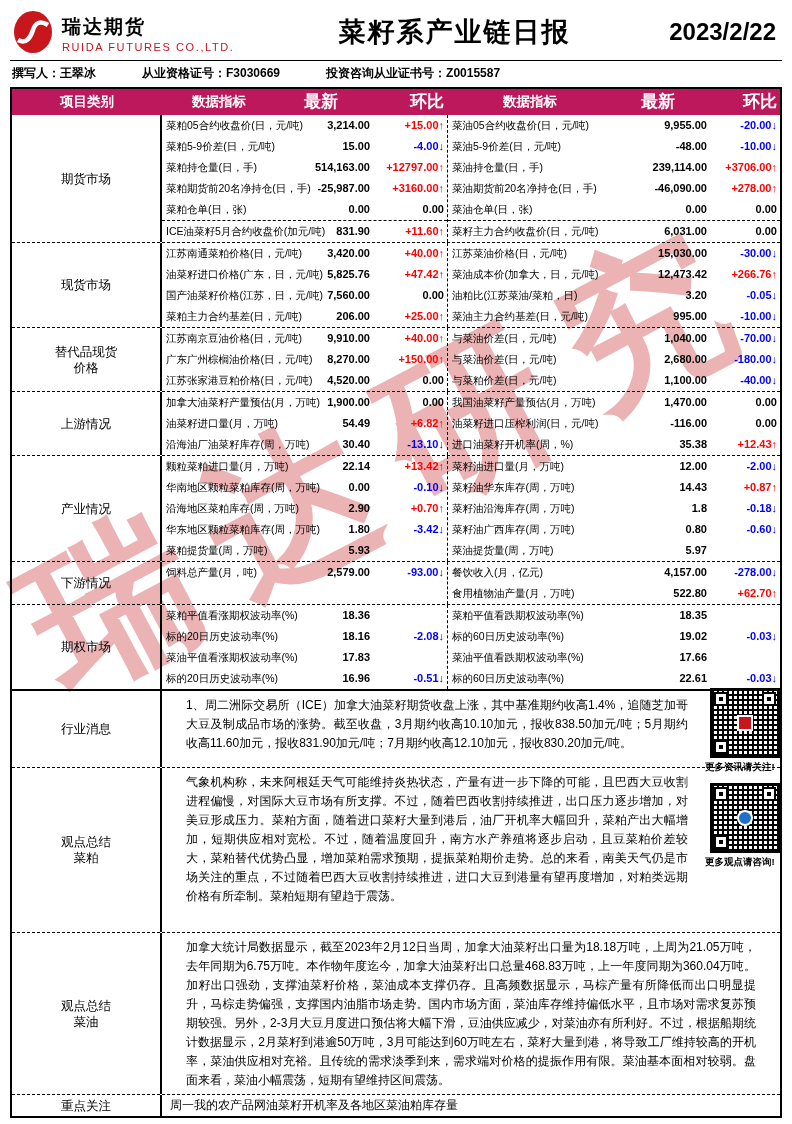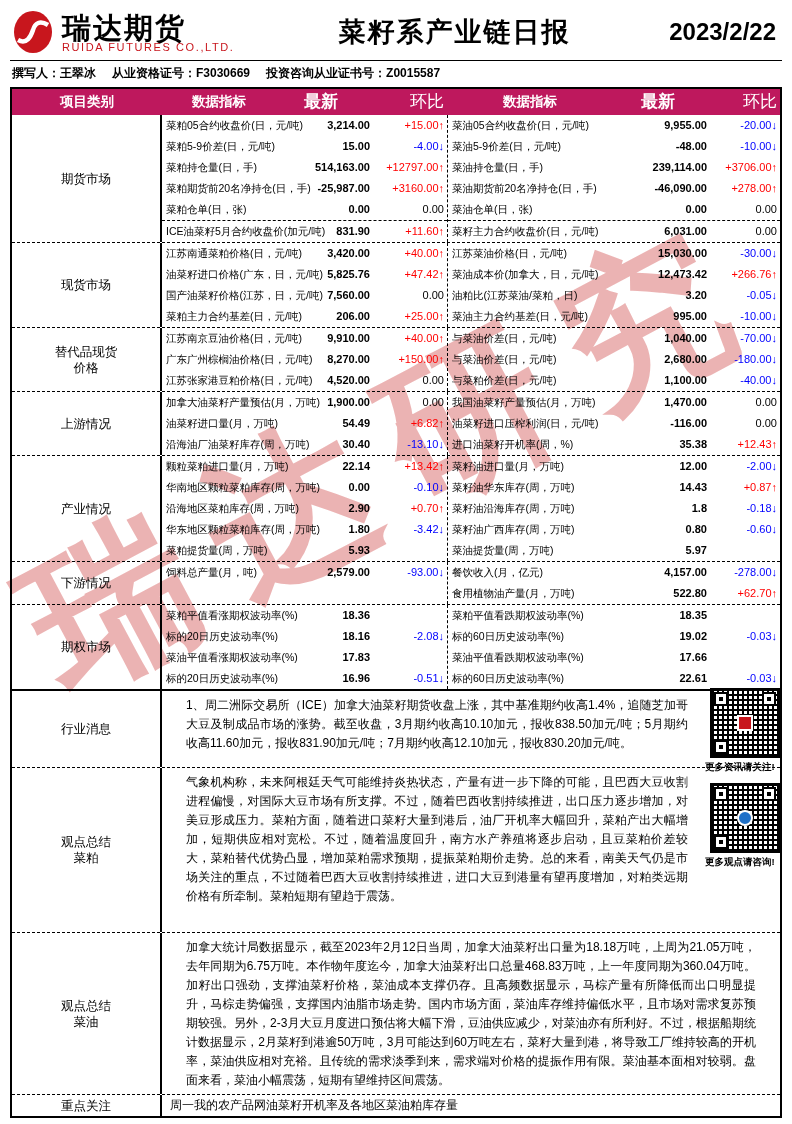--- a/index.html
+++ b/index.html
@@ -1,25 +1,25 @@
 <!DOCTYPE html>
 <html><head>
 <meta charset="utf-8">
 <style>
   html,body{margin:0;padding:0;background:#fff;}
   .page{position:relative;width:792px;height:1124px;background:#fff;overflow:hidden;
         font-family:"Liberation Sans","DejaVu Sans",sans-serif;color:#000;}
   
   .hdr{display:flex;align-items:center;padding:6px 12px 2px 10px;height:52px;}
   .logo-wrap{display:flex;align-items:center;gap:6px;width:230px;}
-  .logo-txt .cn{font-size:29px;font-weight:bold;letter-spacing:2px;line-height:30px;}
+  .logo-txt .cn{font-size:19px;font-weight:bold;letter-spacing:2px;line-height:30px;font-family:Liberation Mono, monospace;}
   .logo-txt .en{font-size:11px;color:#C8161D;letter-spacing:1.6px;line-height:9px;}
   .title{flex:1;text-align:center;font-size:27px;font-weight:bold;letter-spacing:2px;}
   .date{font-size:24px;font-weight:bold;margin-right:4px;}
-  .byline{margin:0 10px;border-top:1px solid #000;padding:4px 2px 5px;display:flex;gap:16px;
+  .byline{margin:0 10px;border-top:1px solid #000;padding:4px 2px 5px;display:flex;gap:46px;
           font-size:12px;font-weight:bold;}
   
   .watermark{position:absolute;left:40px;top:560px;z-index:1;font-size:165px;line-height:165px;
              font-weight:bold;color:#D96A6A;opacity:.5;letter-spacing:35px;white-space:nowrap;
              transform:rotate(-28deg);transform-origin:0 50%;pointer-events:none;}
   
   .tbl{position:relative;z-index:2;margin:0 10px;border:2px solid #000;border-bottom:none;background:transparent;}
   .thead{display:flex;background:#be185d;color:#fff;height:26px;line-height:26px;font-weight:bold;}
   .thead .cat{border-right:none;font-size:13.5px;color:#fff;}
   .thead .half.r{border-left:none;}
@@ -30,21 +30,21 @@
   .sec-border{border-top:1px dashed #000;}
   .cat{flex:0 0 150px;box-sizing:border-box;border-right:2px solid #000;display:flex;flex-direction:column;
        align-items:center;justify-content:center;text-align:center;font-size:12.5px;line-height:16px;}
   .half{box-sizing:border-box;}
   .half.l{flex:0 0 285px;}
   .half.r{flex:1;border-left:1px dashed #000;}
   .row{display:flex;height:21px;line-height:21px;font-size:10.5px;padding:0 3px 0 4px;}
   .row.sep{border-top:1px dashed #000;}
   .ind{white-space:nowrap;overflow:visible;}
   .val{margin-left:auto;font-weight:bold;font-size:11px;white-space:nowrap;}
-  .chg{flex:0 0 74px;text-align:right;font-weight:normal;font-size:11px;white-space:nowrap;}
+  .chg{flex:0 0 74px;text-align:right;font-weight:bold;font-size:11px;white-space:nowrap;}
   .half.r .chg{flex:0 0 70px;}
   .up{color:#FF0000;}
   .down{color:#0000FF;}
   .flat{color:#000;}
   
   .notes{border-top:2px solid #000;}
   .note{display:flex;}
   .note + .note{border-top:1px dashed #000;}
   .note-text{flex:1;padding:5px 24px 4px;font-size:12px;line-height:19px;text-align:justify;}
   .note.qr-pad .note-text{padding-right:92px;}

